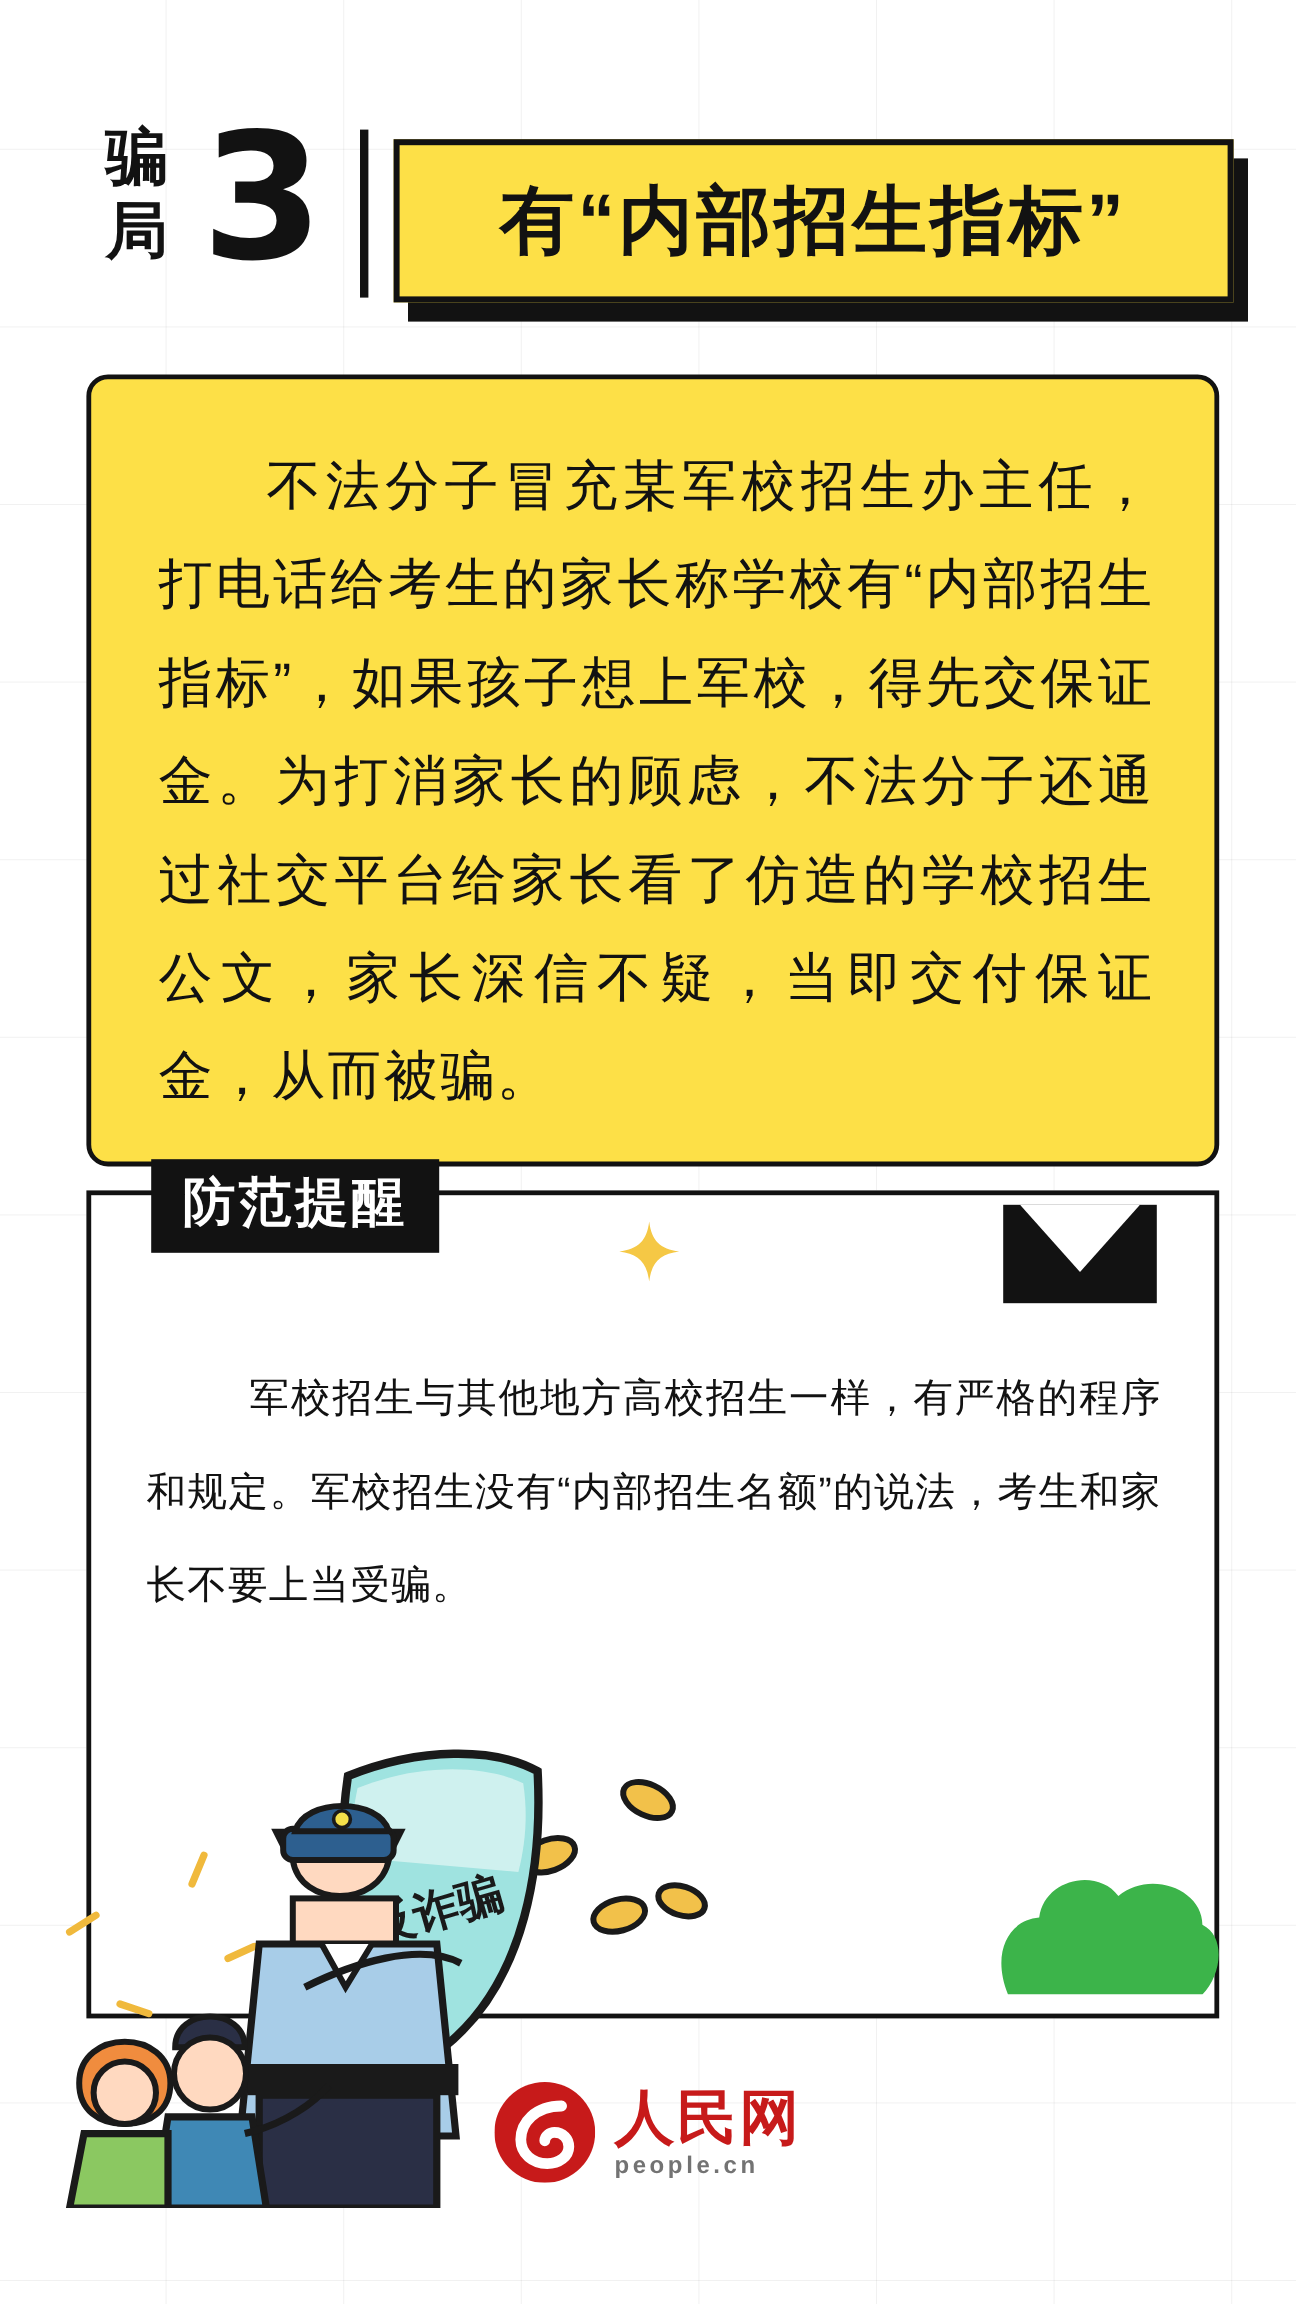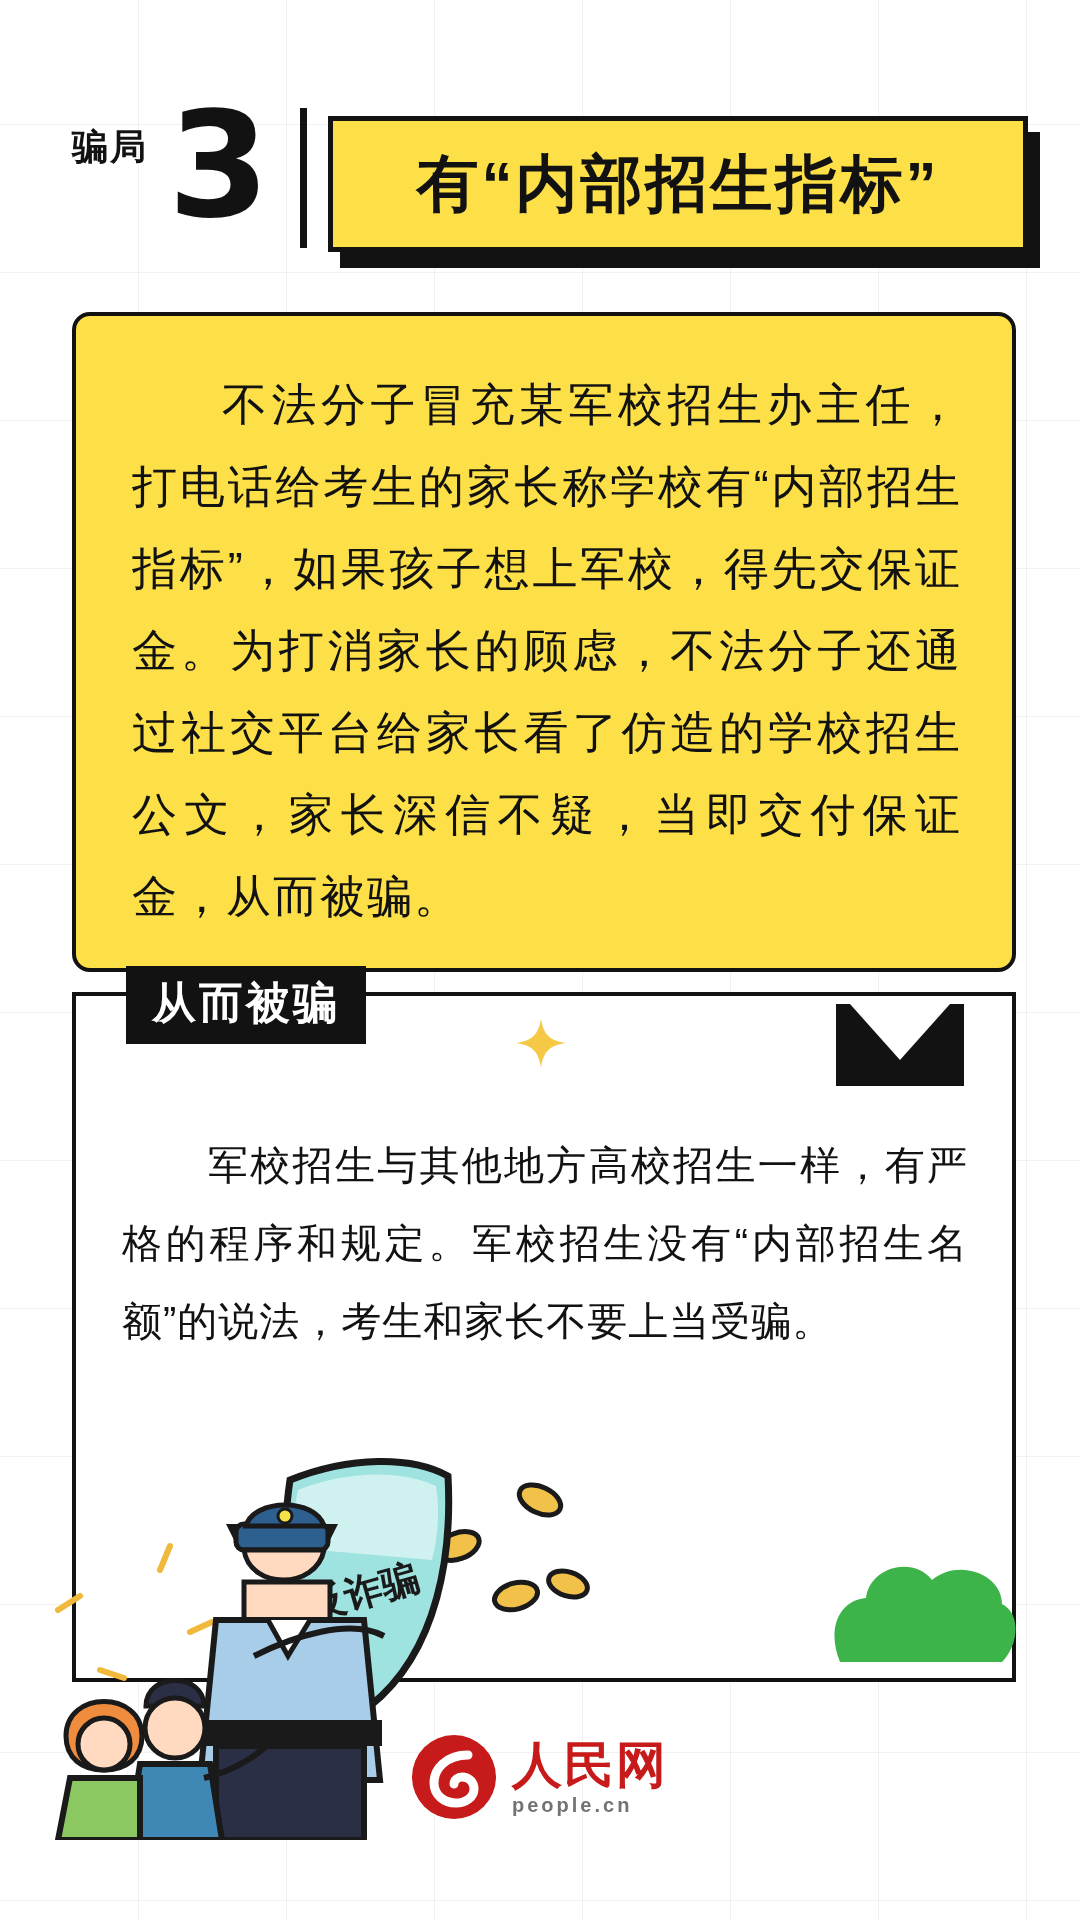--- a/index.html
+++ b/index.html
@@ -39,27 +39,28 @@
   .header {
     position: absolute;
     left: 72px;
     top: 100px;
     width: 944px;
     height: 160px;
   }
   .header-kicker {
     position: absolute;
     left: 0;
-    top: 16px;
+    top: 0;
     width: 86px;
-    font-size: 36px;
+    font-size: 52px;
     font-weight: 900;
     line-height: 62px;
     letter-spacing: 2px;
     color: #121212;
+    text-align: center;
   }
   .header-num {
     position: absolute;
     left: 96px;
     top: -8px;
     font-size: 146px;
     font-weight: 900;
     line-height: 146px;
     color: #121212;
     font-family: "DejaVu Sans", sans-serif;
@@ -174,21 +175,21 @@
     height: 0;
     border-left: 50px solid transparent;
     border-right: 50px solid transparent;
     border-top: 56px solid #ffffff;
   }
   .card-white .body-text {
     position: absolute;
     left: 46px;
     top: 130px;
     width: 846px;
-    font-size: 40px;
+    font-size: 33px;
     line-height: 78px;
     letter-spacing: 1px;
     color: #121212;
     text-indent: 86px;
     text-align: justify;
     font-weight: 500;
   }
 
   
   .illo {
@@ -266,21 +267,21 @@
     <div class="title-box">
       <span class="title-text">有“内部招生指标”</span>
     </div>
   </div>
 
   <div class="card-yellow">
     <div class="body-text">不法分子冒充某军校招生办主任，打电话给考生的家长称学校有“内部招生指标”，如果孩子想上军校，得先交保证金。为打消家长的顾虑，不法分子还通过社交平台给家长看了仿造的学校招生公文，家长深信不疑，当即交付保证金，从而被骗。</div>
   </div>
 
   <div class="card-white">
-    <div class="tip-badge">从而被骗</div>
+    <div class="tip-badge">防范提醒</div>
 
     <svg class="tip-spark" viewBox="0 0 50 50">
       <path d="M25 0 C27 16 34 23 50 25 C34 27 27 34 25 50 C23 34 16 27 0 25 C16 23 23 16 25 0 Z" fill="#f5c845"></path>
     </svg>
 
     <div class="tip-envelope"></div>
 
     <div class="body-text">军校招生与其他地方高校招生一样，有严格的程序和规定。军校招生没有“内部招生名额”的说法，考生和家长不要上当受骗。</div>
   </div>
 

